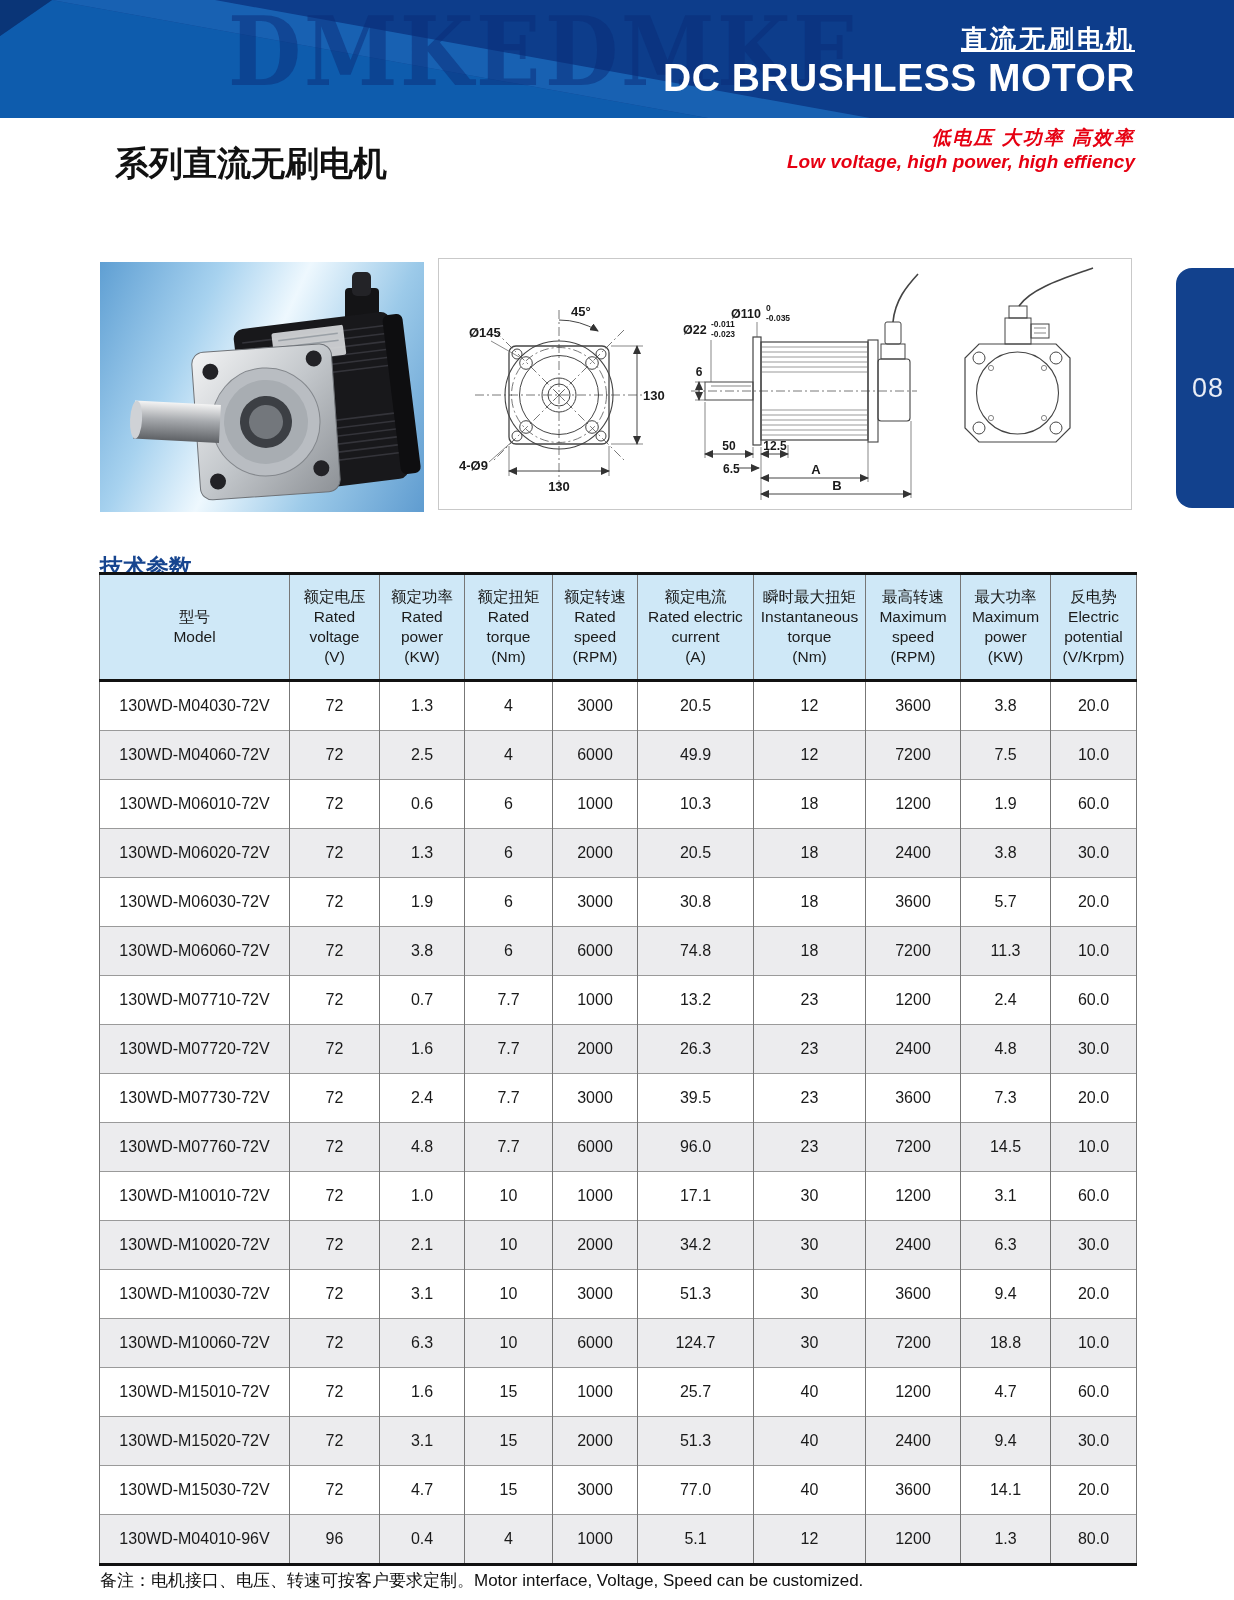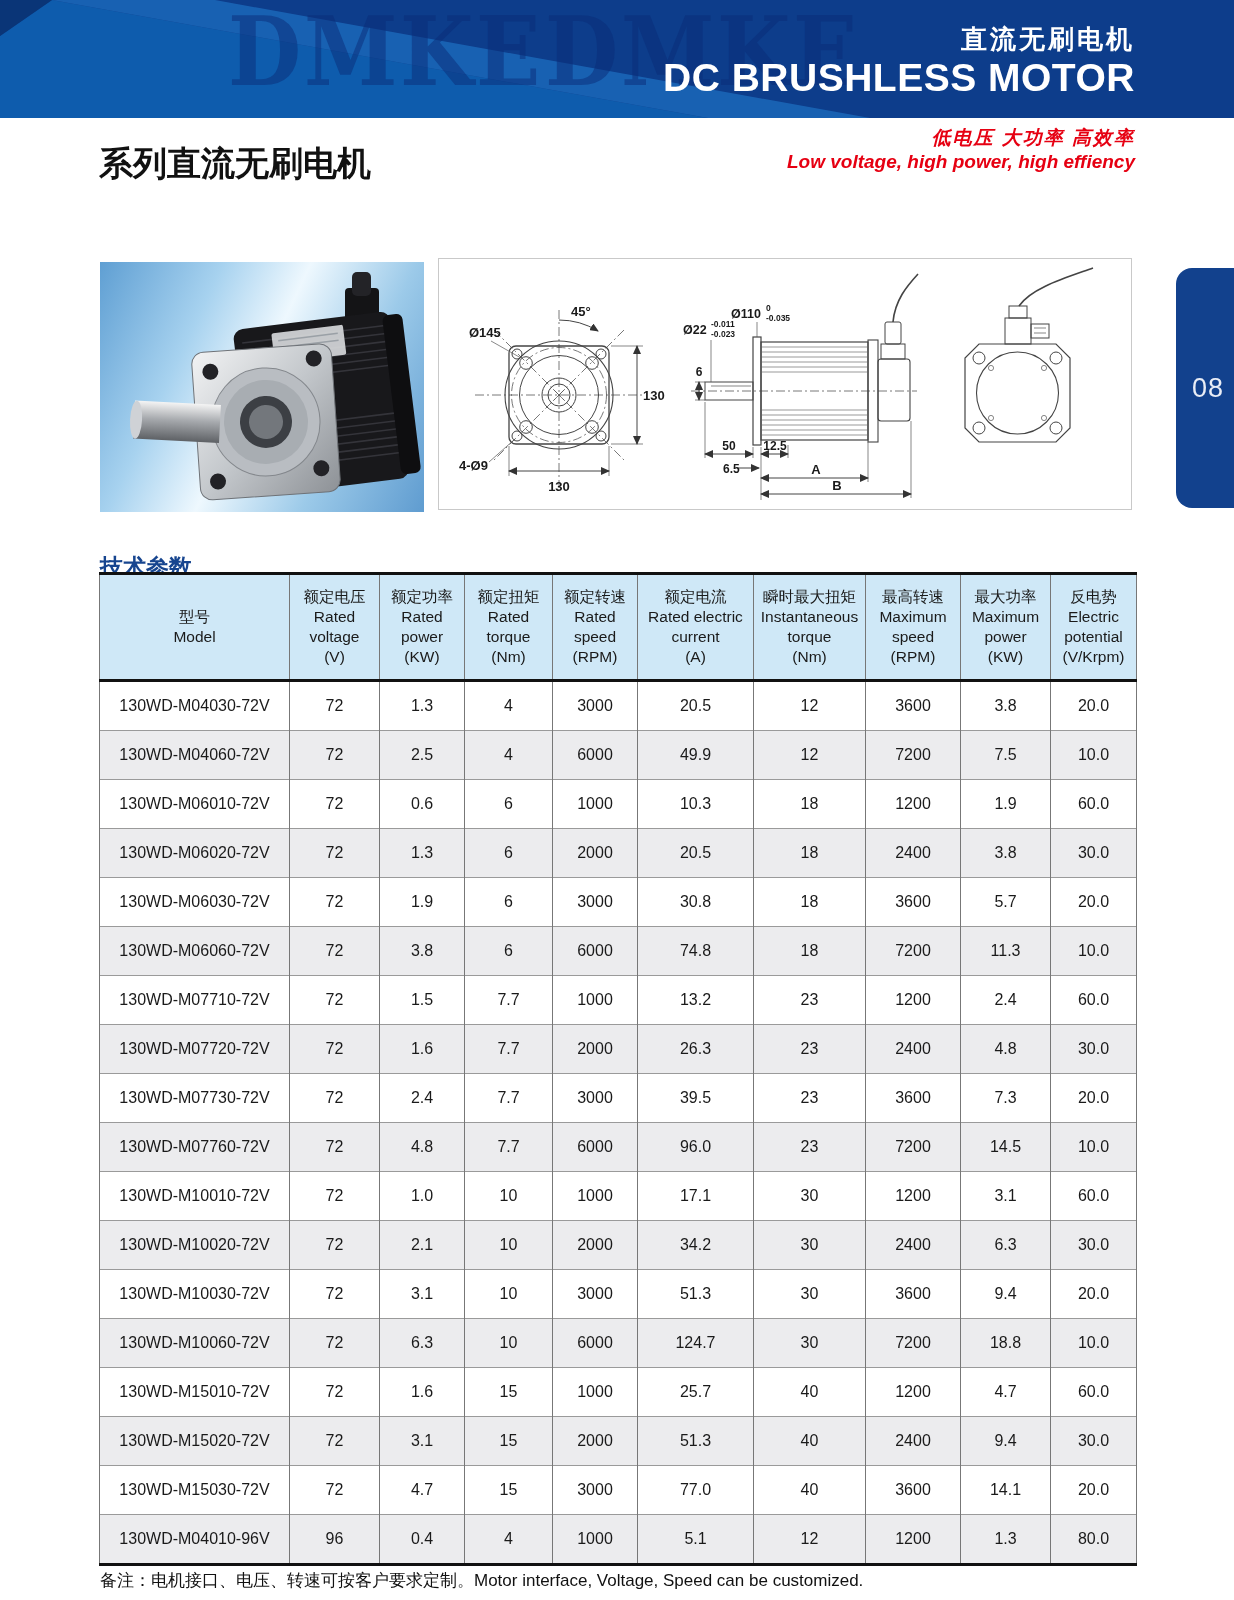--- a/index.html
+++ b/index.html
@@ -6,33 +6,33 @@
   .page{position:relative;width:1234px;height:1600px;background:#fff;overflow:hidden;
         font-family:"Liberation Sans","DejaVu Sans",sans-serif;color:#1a1a1a;}
 
   
   .band{position:absolute;left:0;top:0;width:1234px;height:118px;}
   .band svg{display:block;}
   .wm{position:absolute;top:4px;font-family:"DejaVu Serif","Liberation Serif",serif;
       font-weight:bold;font-size:96px;line-height:1;color:rgba(9,44,120,0.5);
       letter-spacing:3px;transform:scaleX(0.88);transform-origin:left top;}
   .wm1{left:228px;} .wm2{left:545px;}
-  .band-cn{position:absolute;right:99px;top:22px;color:#fff;font-size:26px;font-weight:bold;letter-spacing:3px;}
+  .band-cn{position:absolute;right:99px;top:22px;color:#fff;font-size:26px;font-weight:bold;letter-spacing:3px;text-decoration:underline;}
   .band-en{position:absolute;right:99px;top:56px;color:#fff;font-size:39px;font-weight:800;letter-spacing:0.5px;}
 
   
   .tagline{position:absolute;right:99px;top:126px;text-align:right;color:#e60012;
            font-style:italic;font-weight:bold;line-height:1.25;}
   .tagline .cn{font-size:19px;letter-spacing:2px;}
   .tagline .en{font-size:19px;}
 
   
   .title-row{position:absolute;left:99px;top:146px;display:flex;align-items:flex-end;}
   .title-model{font-size:52px;font-weight:800;color:#17458f;letter-spacing:-2px;line-height:1;}
-  .title-cn{font-size:34px;font-weight:bold;color:#111;padding-bottom:3px;line-height:1;}
+  .title-cn{font-size:34px;font-weight:bold;color:#111;margin-left:16px;padding-bottom:3px;line-height:1;}
   .subtitle{position:absolute;left:100px;top:208px;font-size:24px;color:#222;}
 
   
   .photo{position:absolute;left:100px;top:262px;width:324px;height:250px;
          background:linear-gradient(115deg,#5f9fd3 0%,#a7d2ef 28%,#eef8fe 48%,#9ccae9 72%,#5f9cd0 100%);}
   .drawing-box{position:absolute;left:438px;top:258px;width:692px;height:250px;background:#fff;
                border:1px solid #c9c9c9;}
   .dwg{position:absolute;top:1px;}
   .dwg-front{left:8px;}
   .dwg-side{left:232px;}
@@ -442,21 +442,21 @@
             <td>6000</td>
             <td>74.8</td>
             <td>18</td>
             <td>7200</td>
             <td>11.3</td>
             <td>10.0</td>
           </tr>
           <tr>
             <td>130WD-M07710-72V</td>
             <td>72</td>
-            <td>1.5</td>
+            <td>0.7</td>
             <td>7.7</td>
             <td>1000</td>
             <td>13.2</td>
             <td>23</td>
             <td>1200</td>
             <td>2.4</td>
             <td>60.0</td>
           </tr>
           <tr>
             <td>130WD-M07720-72V</td>

